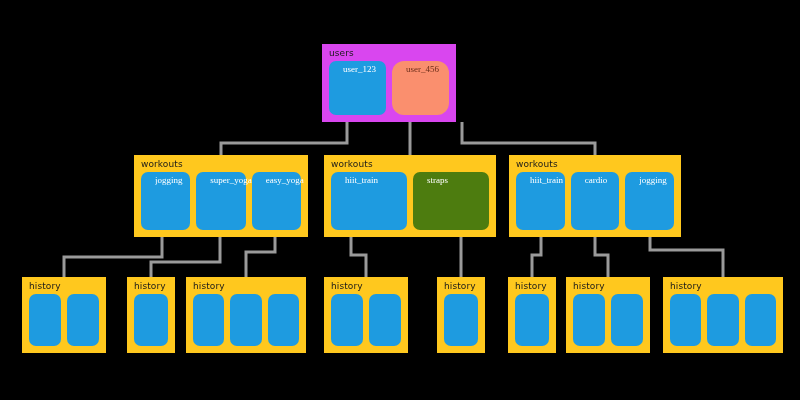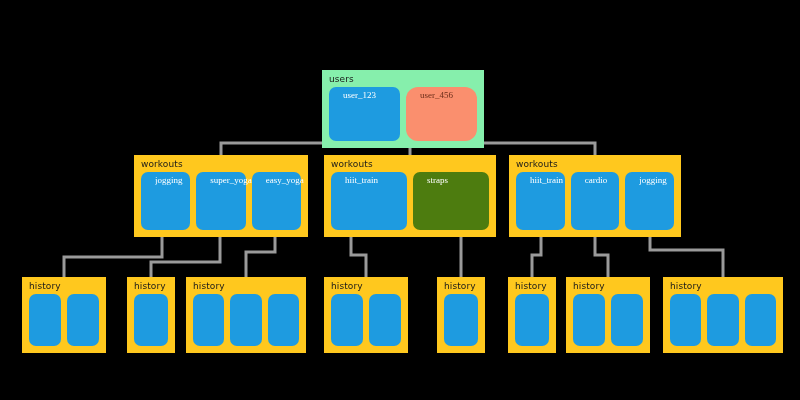--- a/index.html
+++ b/index.html
@@ -63,21 +63,21 @@
       <path d="M 162 237 L 162 257 L 64 257 L 64 277" fill="none" stroke="#9a9a9a" stroke-width="3"></path>
       <path d="M 220 237 L 220 262 L 151 262 L 151 277" fill="none" stroke="#9a9a9a" stroke-width="3"></path>
       <path d="M 275 237 L 275 252 L 246 252 L 246 277" fill="none" stroke="#9a9a9a" stroke-width="3"></path>
       <path d="M 351 237 L 351 255 L 366 255 L 366 277" fill="none" stroke="#9a9a9a" stroke-width="3"></path>
       <path d="M 461 237 L 461 277" fill="none" stroke="#9a9a9a" stroke-width="3"></path>
       <path d="M 541 237 L 541 255 L 532 255 L 532 277" fill="none" stroke="#9a9a9a" stroke-width="3"></path>
       <path d="M 595 237 L 595 255 L 608 255 L 608 277" fill="none" stroke="#9a9a9a" stroke-width="3"></path>
       <path d="M 650 237 L 650 250 L 723 250 L 723 277" fill="none" stroke="#9a9a9a" stroke-width="3"></path>
     </svg>
   <div id="groups-layer">
-      <div class="group" style="left: 322px; top: 44px; width: 162px; height: 78px; background: #86efac; margin-top: 26px;">
+      <div class="group" style="left: 322px; top: 44px; width: 134px; height: 78px; background: #d946ef;">
         <div class="group-label">users</div>
         <div class="cells">
           <div class="cell" style="background: rgb(30, 155, 224);">
             <div class="cell-label">user_123</div>
           </div>
           <div class="cell hl" style="background: rgb(250, 143, 110); border-radius: 12px;">
             <div class="cell-label">user_456</div>
           </div>
         </div>
       </div>

